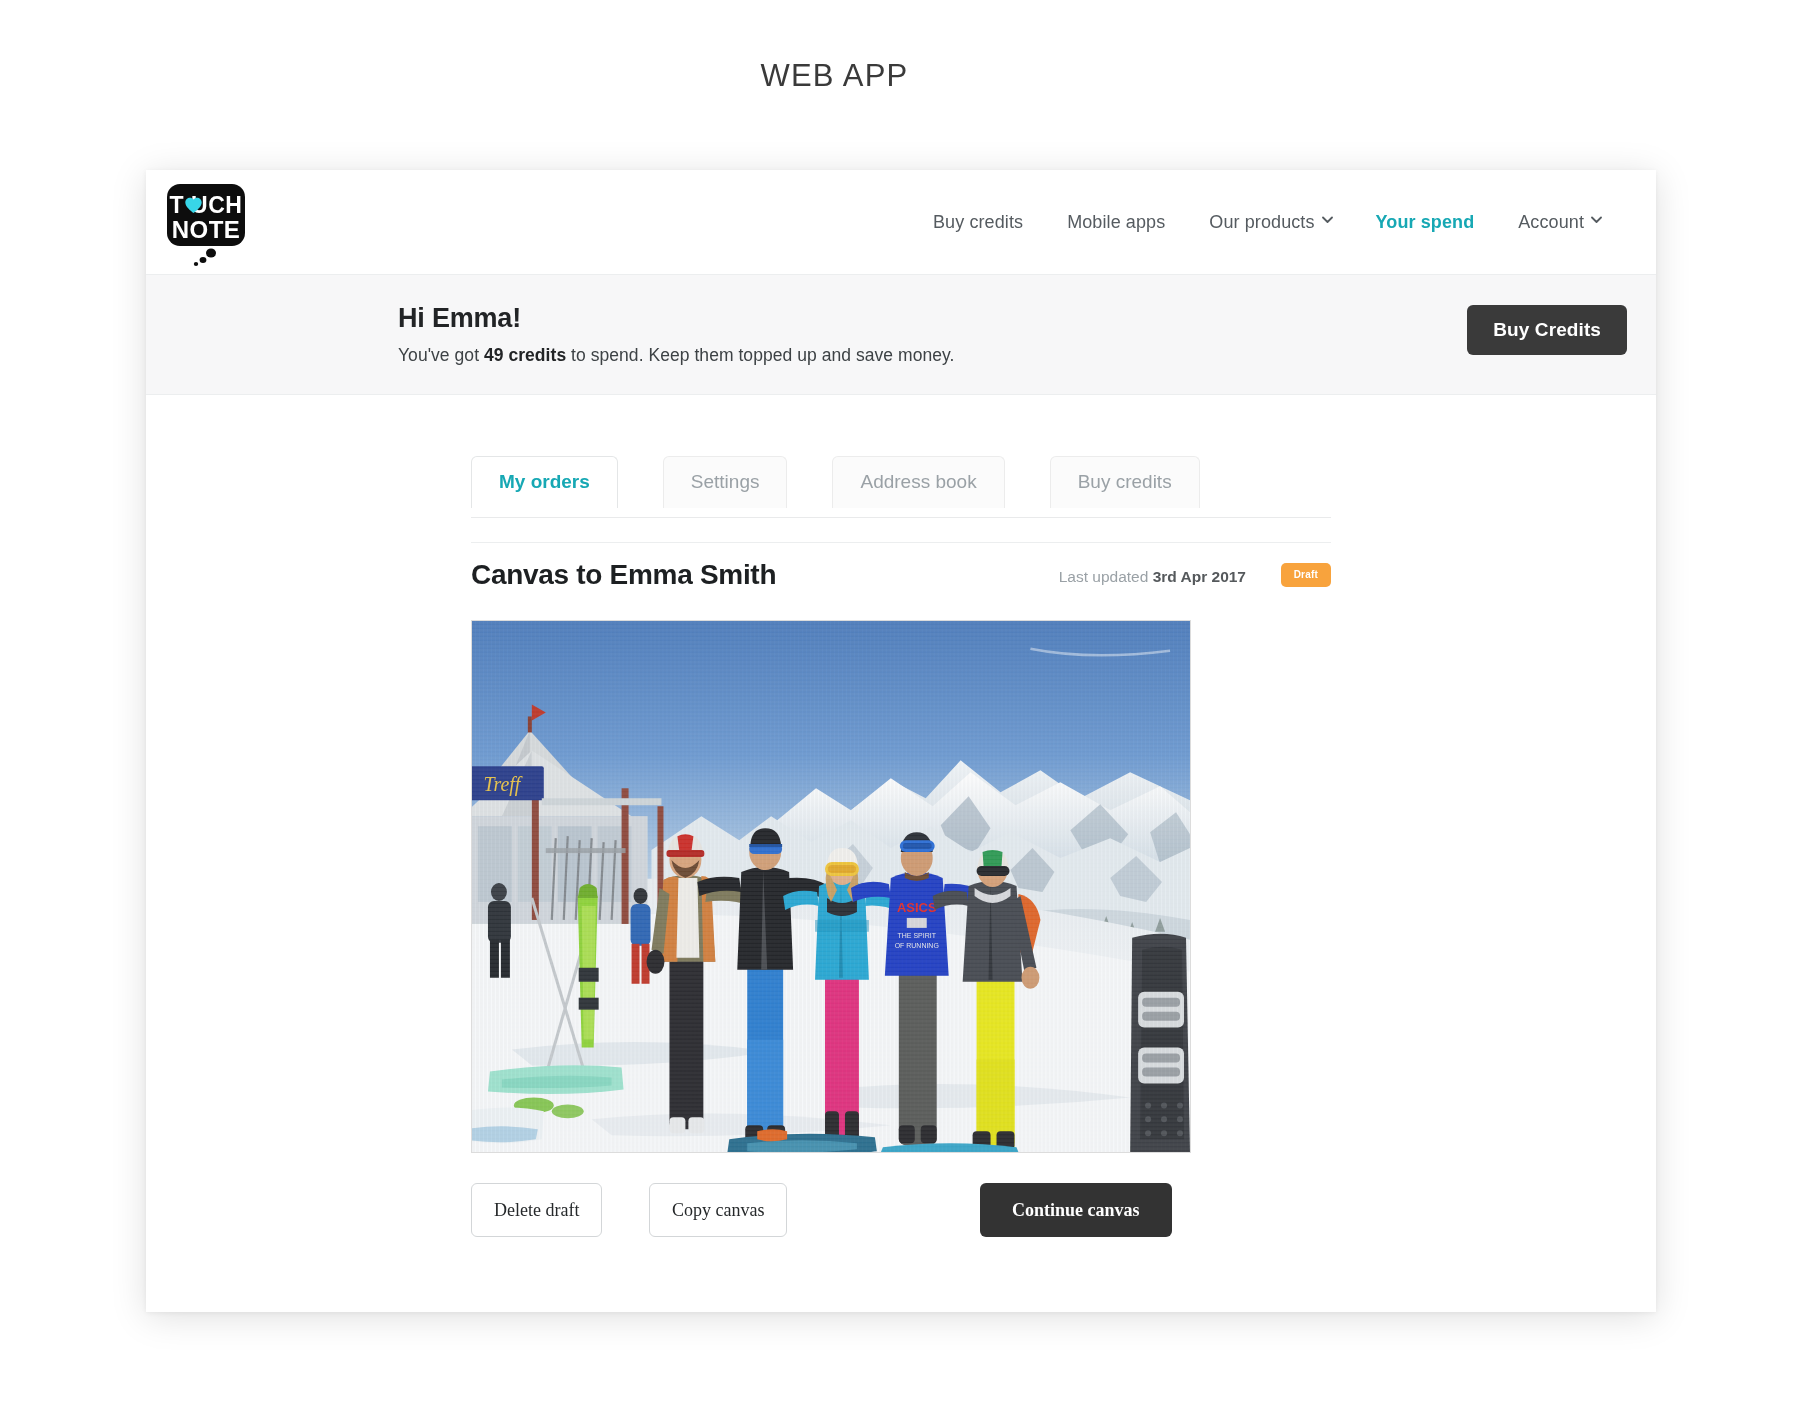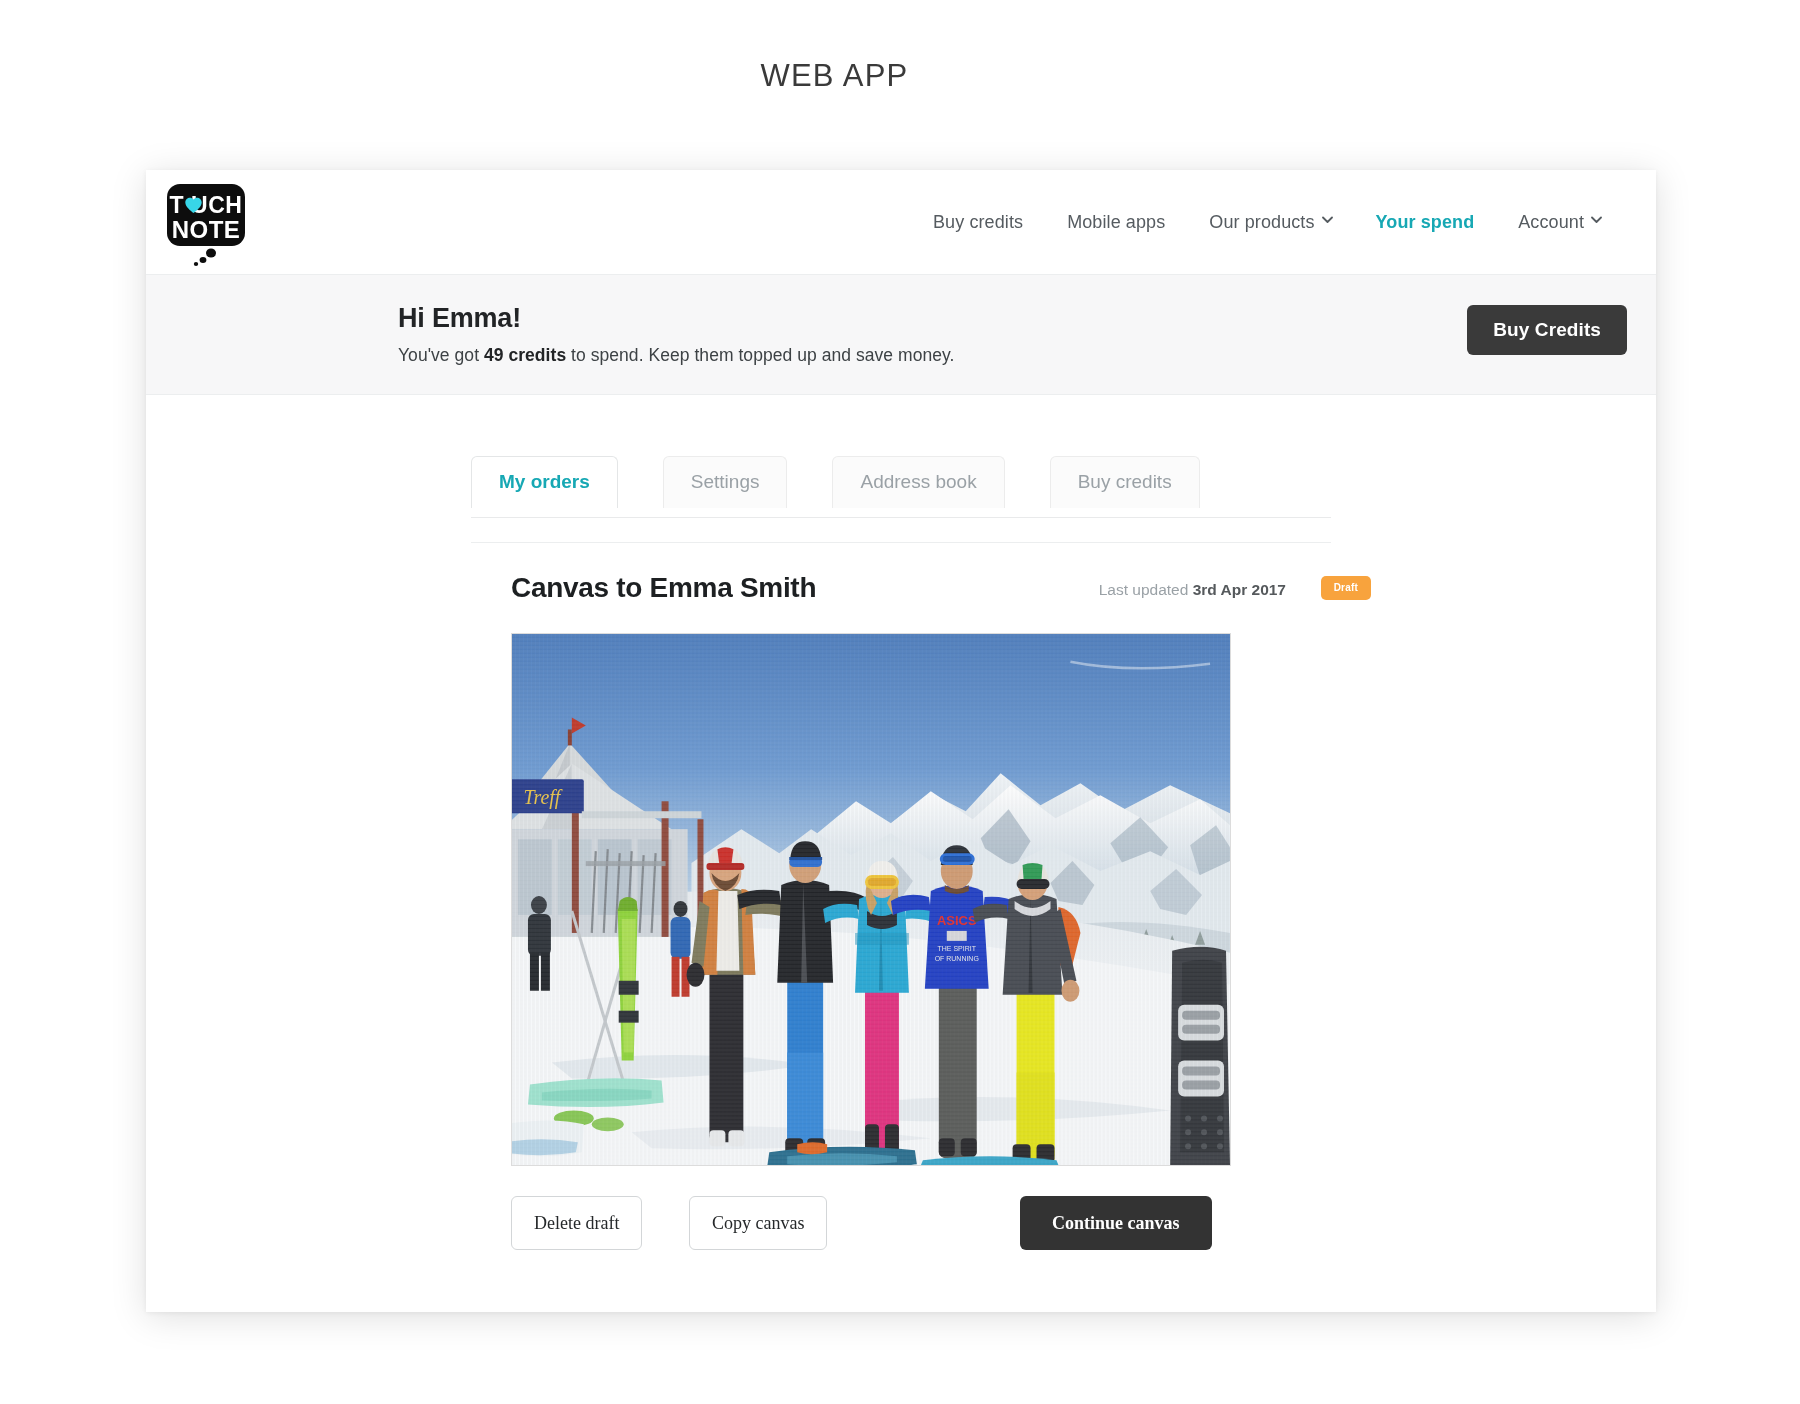--- a/index.html
+++ b/index.html
@@ -196,23 +196,22 @@
     right: 325px;
     top: 372px;
     height: 1px;
     background: #eceeef;
   }
 
   
   .order {
     position: absolute;
     left: 325px;
-    top: 402px;
+    top: 389px;
     width: 860px;
-    margin-left: 40px;
   }
 
   .order-head {
     position: relative;
     height: 46px;
   }
   .order-title {
     position: absolute;
     left: 0;
     top: 0;

